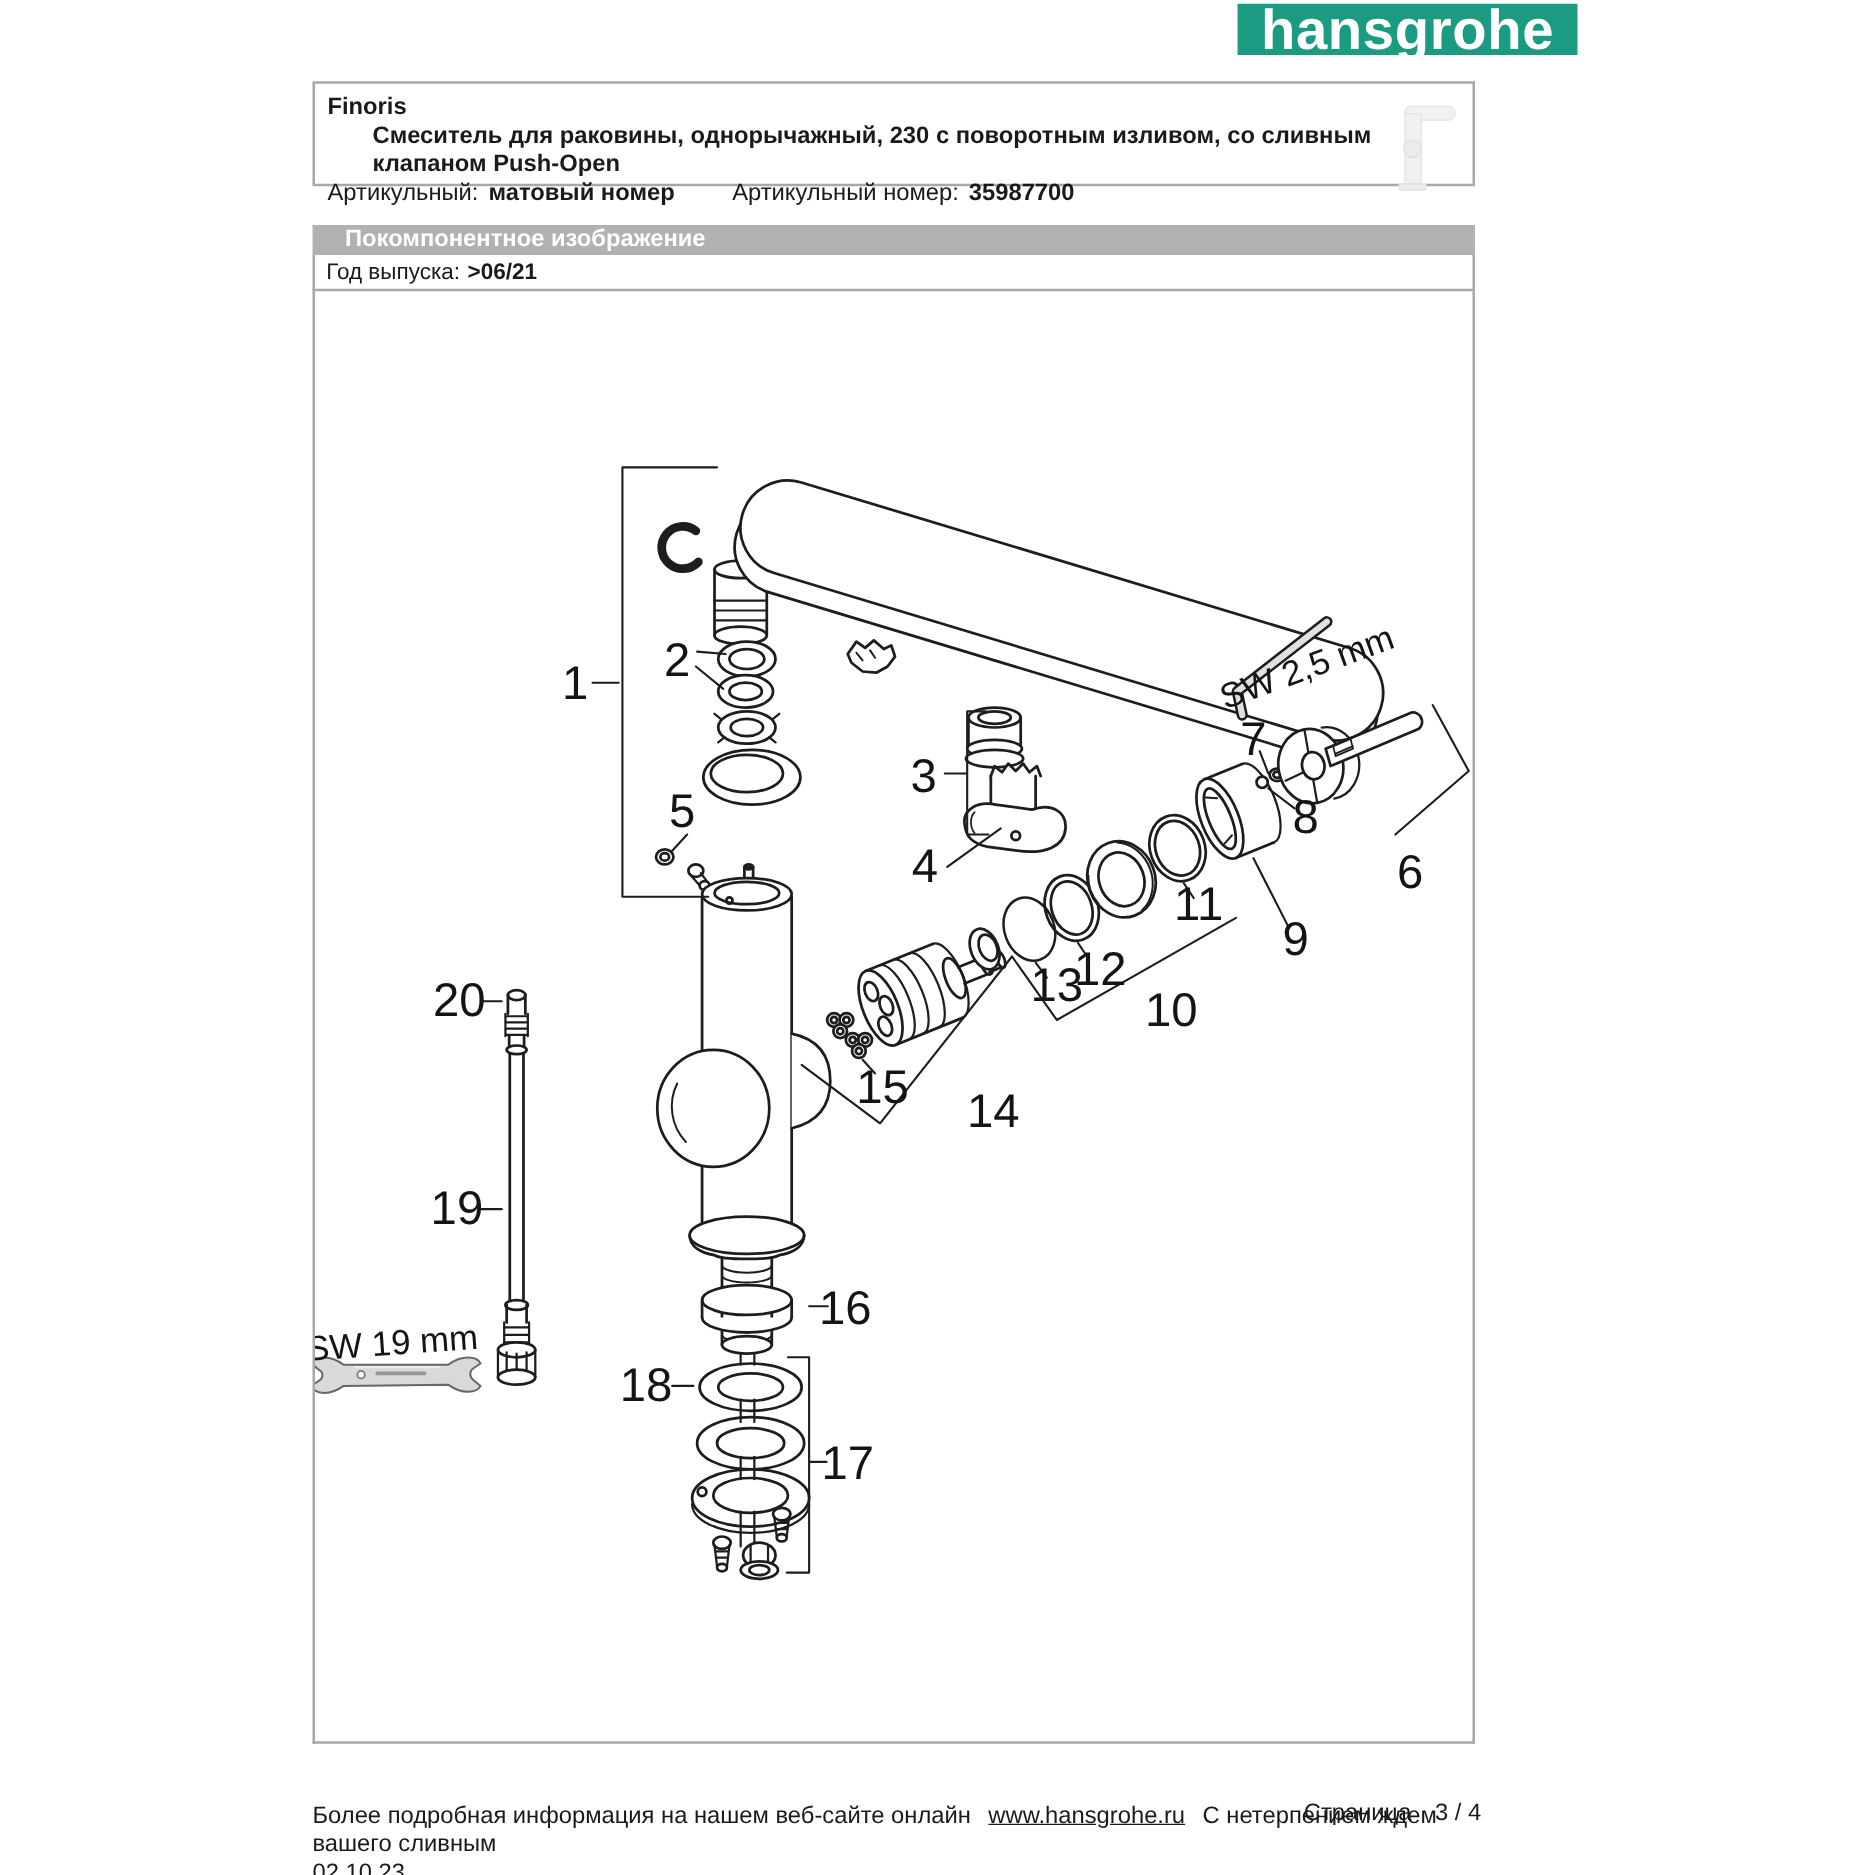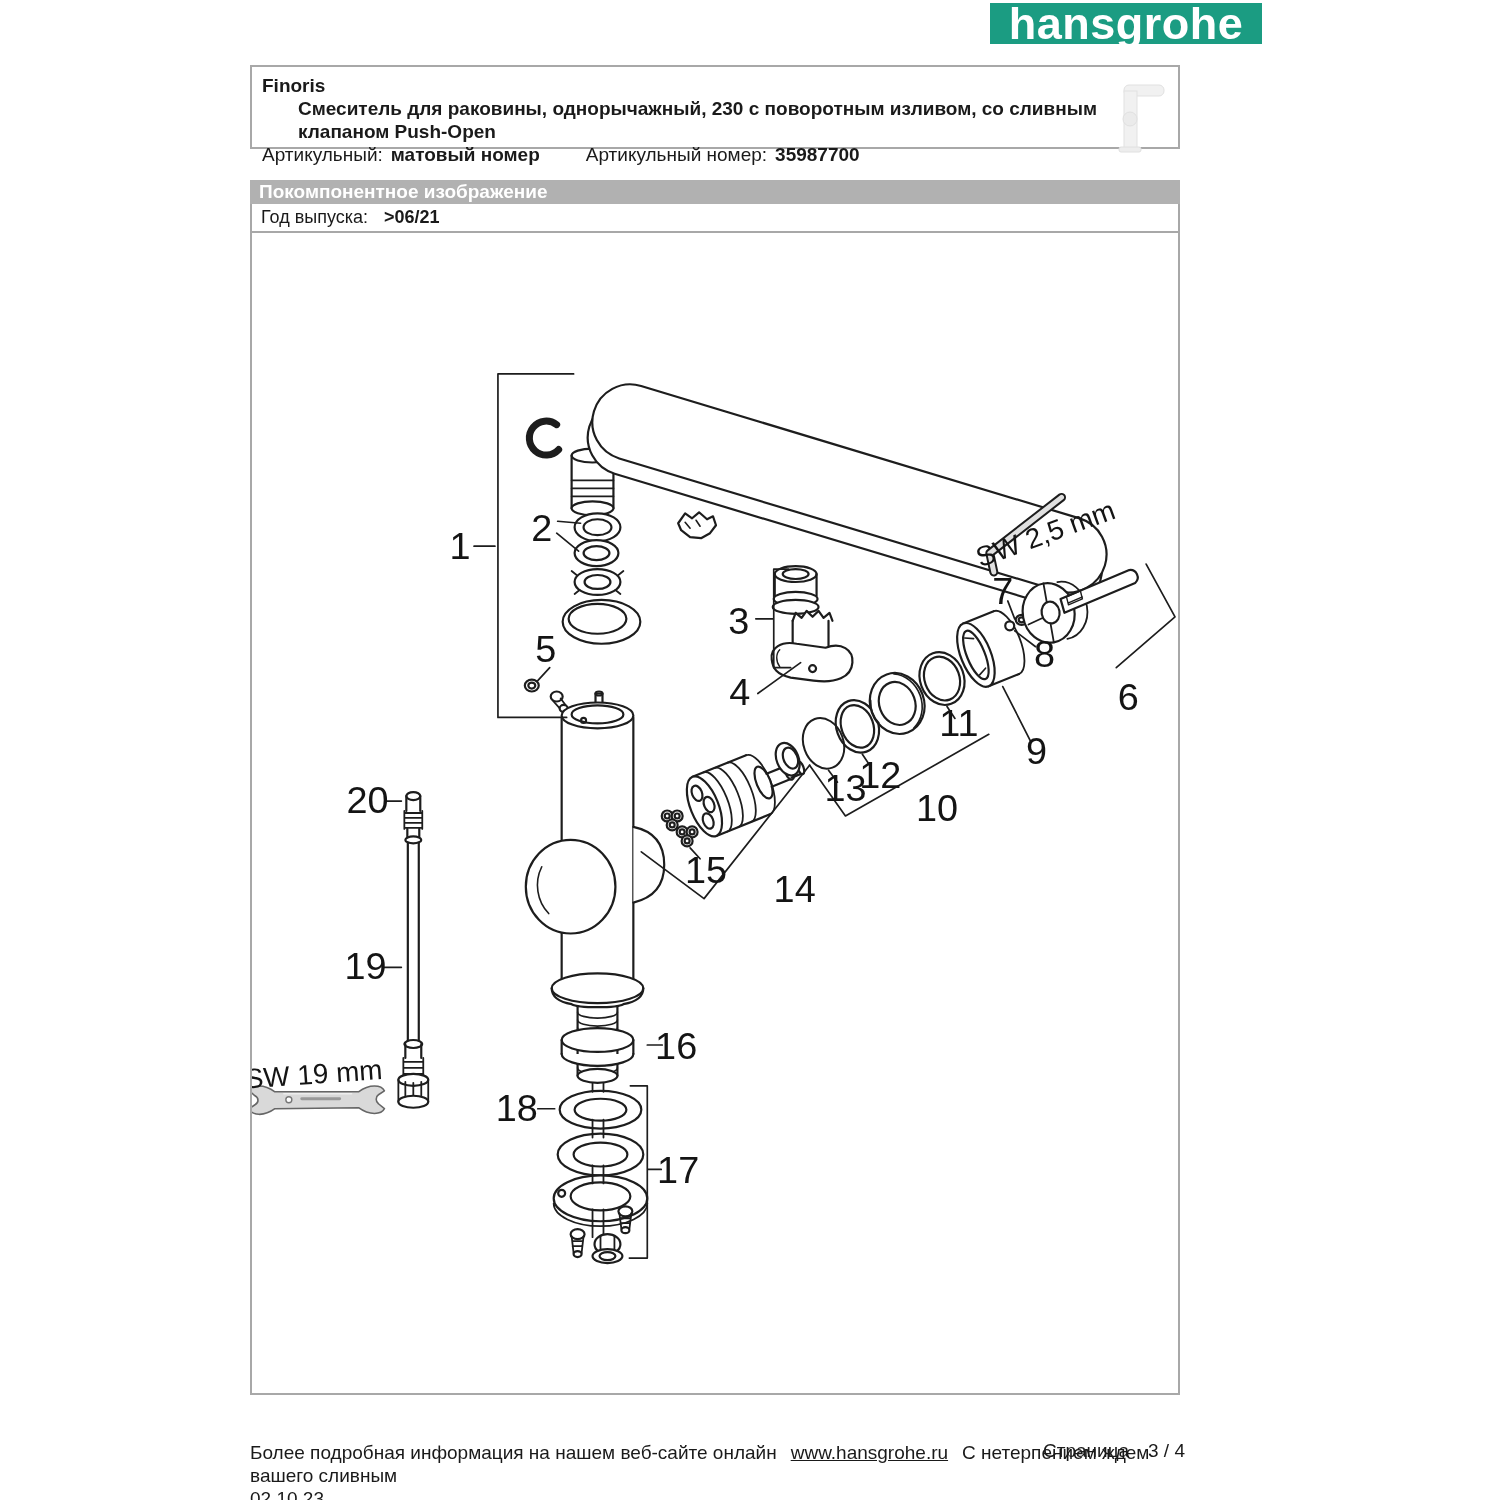--- a/index.html
+++ b/index.html
@@ -16,25 +16,25 @@
        border:2px solid #a8a8a8;box-sizing:border-box;padding:7px 10px;font-size:19px;line-height:23px;}
   .hdr .name{font-weight:bold;}
   .hdr .desc{font-weight:bold;width:800px;margin-left:36px;}
   .hdr .meta{display:flex;gap:8px;}
   .hdr .meta .b{font-weight:bold;}
   .hdr .meta .gap{width:30px;}
   .thumb{position:absolute;right:8px;top:14px;width:56px;height:76px;}
 
   
   .secbar{position:absolute;left:250px;top:180px;width:930px;height:24px;background:#b1b1b1;
-          box-sizing:border-box;display:flex;align-items:center;padding-left:9px;}
+          box-sizing:border-box;display:flex;align-items:center;padding-left:26px;}
   .secbar span{color:#fff;font-weight:bold;font-size:19px;}
   .yearrow{position:absolute;left:250px;top:204px;width:930px;height:29px;box-sizing:border-box;
            border-left:2px solid #a8a8a8;border-right:2px solid #a8a8a8;border-bottom:2px solid #a8a8a8;
-           display:flex;align-items:center;padding-left:9px;font-size:18px;gap:16px;}
+           display:flex;align-items:center;padding-left:9px;font-size:18px;gap:6px;}
   .yearrow .b{font-weight:bold;}
 
   
   .diag{position:absolute;left:250px;top:233px;width:930px;height:1162px;box-sizing:border-box;
         border-left:2px solid #a8a8a8;border-right:2px solid #a8a8a8;border-bottom:2px solid #a8a8a8;}
   .diag svg{position:absolute;left:0;top:0;width:100%;height:100%;}
 
   
   .foot{position:absolute;left:250px;top:1440px;width:1240px;font-size:19px;line-height:25px;}
   .foot .lnk{text-decoration:underline;margin:0 14px;color:#1a1a1a;}

